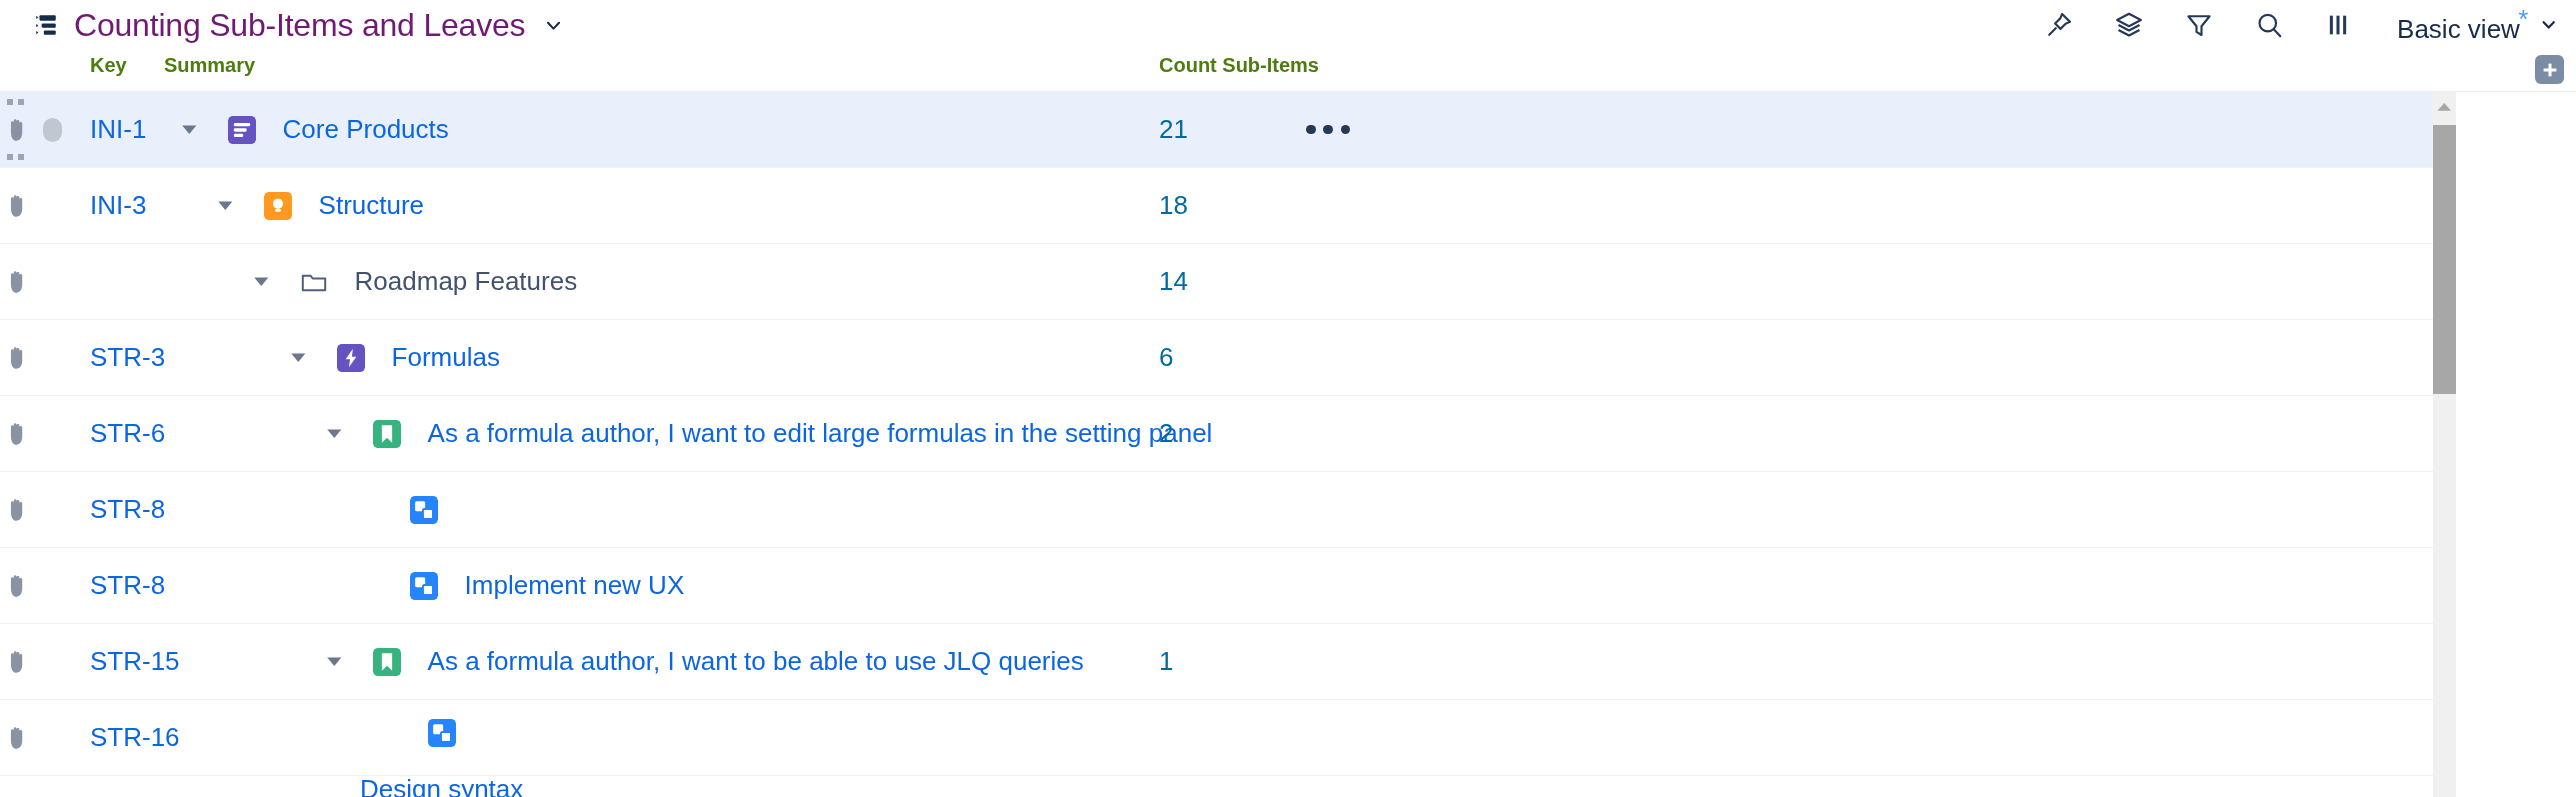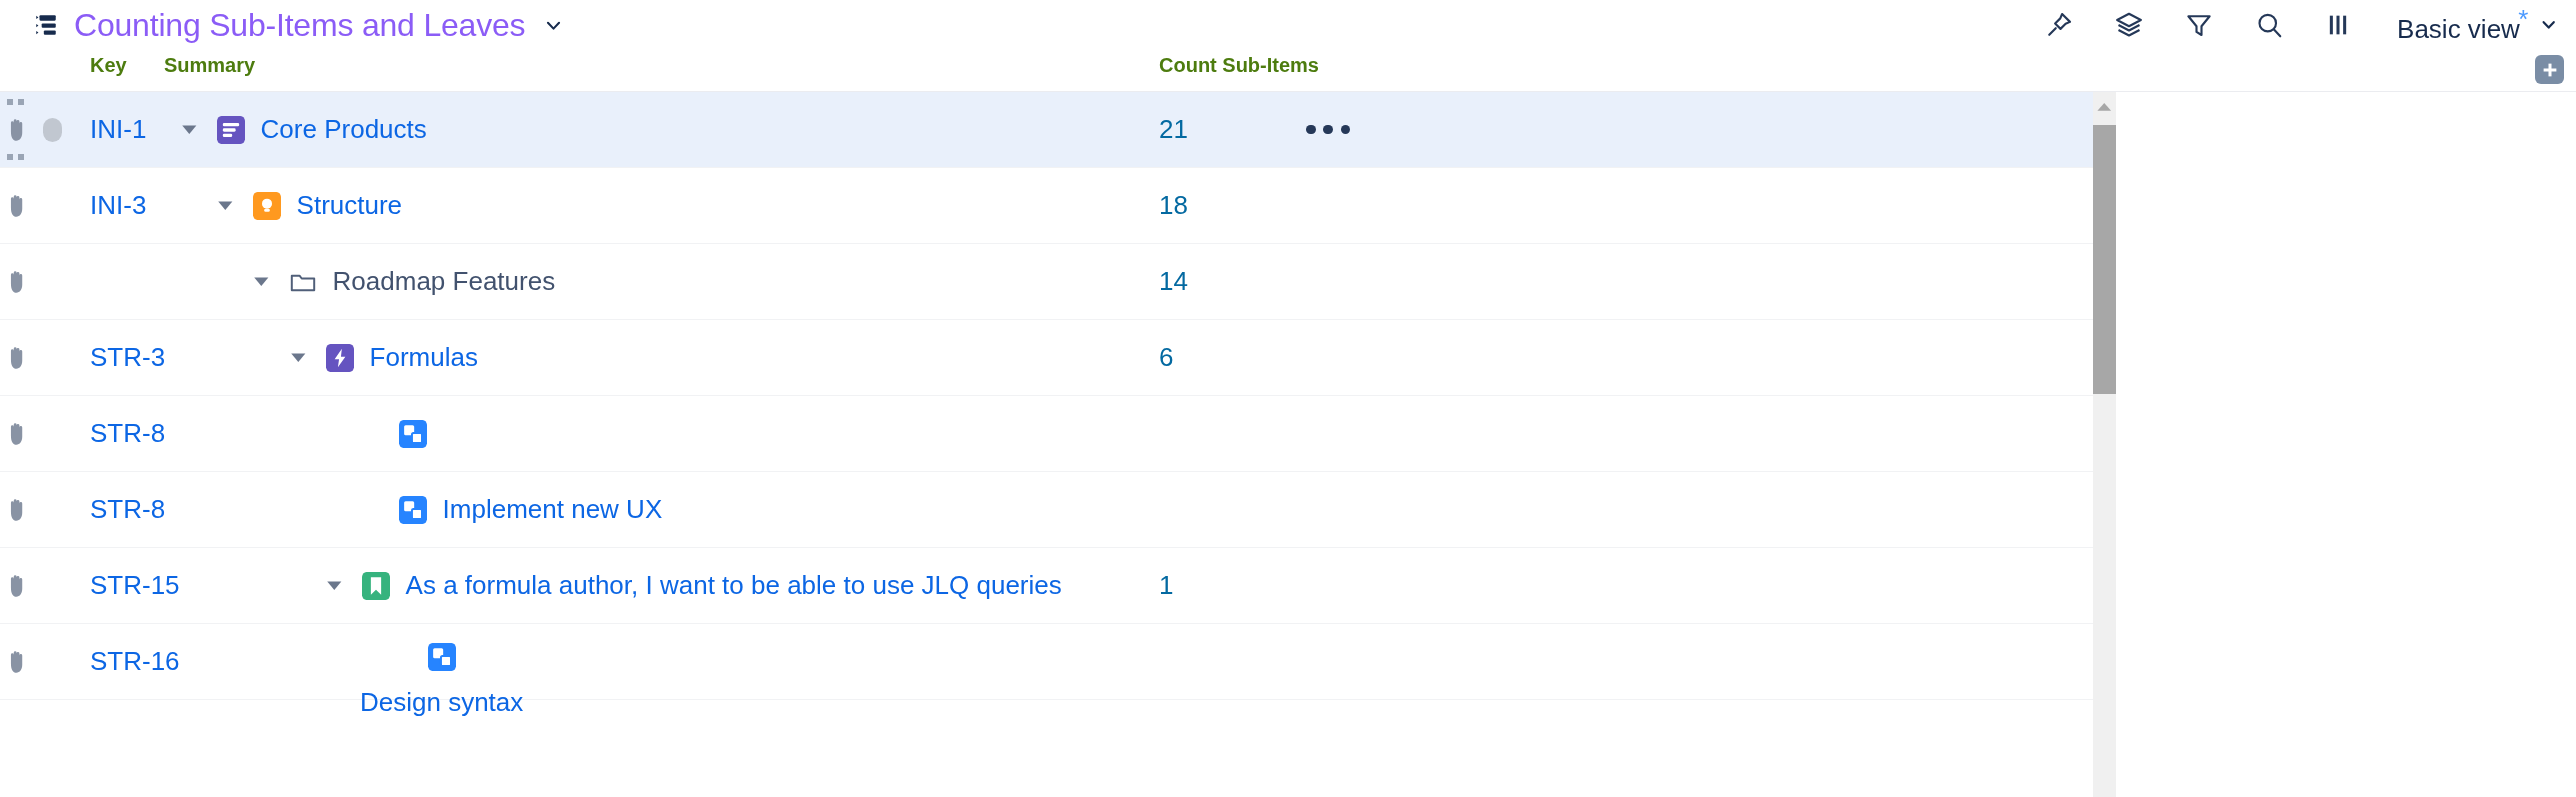--- a/index.html
+++ b/index.html
@@ -21,21 +21,21 @@
     background: #ffffff;
   }
   .title-block {
     display: flex;
     align-items: center;
     gap: 15px;
   }
   .structure-glyph { width: 26px; height: 26px; display:block; }
   .title-text {
     font-size: 32px;
-    color: #8b5cf6;
+    color: #701a75;
     font-weight: 400;
     letter-spacing: -0.2px;
     white-space: nowrap;
   }
   .title-caret { width: 19px; height: 19px; display:block; margin-left: 3.5px; }
 
   .toolbar-right {
     margin-left: auto;
     display: flex;
     align-items: center;
@@ -90,21 +90,21 @@
     border-radius: 6px;
     background: #7a8da5;
     display: flex; align-items: center; justify-content: center;
     cursor: pointer;
   }
   .add-col-btn svg { width: 18px; height: 18px; display:block; }
 
   
   .grid-body {
     position: relative;
-    width: 2116px;
+    width: 2456px;
     height: 705px;
     overflow: hidden;
   }
   .row {
     position: relative;
     height: 76px;
     border-bottom: 1.7px solid #f1f2f4;
     display: flex;
     align-items: center;
     background: #ffffff;
@@ -147,21 +147,21 @@
     font-size: 26px;
     color: #0c66e4;
     white-space: nowrap;
     cursor: pointer;
   }
 
   .cell-summary {
     position: absolute;
     display: flex;
     align-items: center;
-    gap: 16px;
+    gap: 27px;
     white-space: nowrap;
     justify-content: center;
   }
 
   .twisty { width: 22.6px; height: 22.6px; display:block; cursor:pointer; flex:none; }
   .twisty-spacer { width: 22.6px; height: 22.6px; flex:none; }
 
   .type-icon { width: 28px; height: 28px; border-radius: 4.3px; flex:none; display:block; }
 
   .sum-text {
@@ -382,20 +382,39 @@
           <span class="sum-text">Formulas</span>
         </div>
         <div class="cell-count">6</div>
       </div>
       <div class="row">
         <div class="drag-handle">
           <svg viewBox="0 0 24 30">
             <path d="M6.3 16.5 V7.2 a1.5 1.5 0 0 1 3 0 V14 V5.2 a1.5 1.5 0 0 1 3 0 V14 V5.8 a1.5 1.5 0 0 1 3 0 V14 V8 a1.5 1.5 0 0 1 3 0 V18 c0 5 -2.6 8.4 -6.2 8.4 C8.6 26.4 6.3 23.4 6.3 16.5 Z" fill="#8993a4"></path>
           </svg>
         </div>
+        <a class="cell-key">STR-6</a>
+        <div class="cell-summary" style="left: 323px;">
+          <svg viewBox="0 0 24 24" class="twisty">
+            <path d="M4.5 8 L19.5 8 L12 17 Z" fill="#6b778c"></path>
+          </svg>
+          <svg viewBox="0 0 24 24" class="type-icon">
+            <rect x="0" y="0" width="24" height="24" rx="4" fill="#36b37e"></rect>
+            <path d="M7.6 4.6 H16.4 V19.4 L12 15.2 L7.6 19.4 Z" fill="#fff"></path>
+          </svg>
+          <span class="sum-text">As a formula author, I want to edit large formulas in the setting panel</span>
+        </div>
+        <div class="cell-count">2</div>
+      </div>
+      <div class="row">
+        <div class="drag-handle">
+          <svg viewBox="0 0 24 30">
+            <path d="M6.3 16.5 V7.2 a1.5 1.5 0 0 1 3 0 V14 V5.2 a1.5 1.5 0 0 1 3 0 V14 V5.8 a1.5 1.5 0 0 1 3 0 V14 V8 a1.5 1.5 0 0 1 3 0 V18 c0 5 -2.6 8.4 -6.2 8.4 C8.6 26.4 6.3 23.4 6.3 16.5 Z" fill="#8993a4"></path>
+          </svg>
+        </div>
         <a class="cell-key">STR-8</a>
         <div class="cell-summary" style="left: 360px;">
           <span class="twisty-spacer"></span>
           <svg viewBox="0 0 24 24" class="type-icon">
             <rect x="0" y="0" width="24" height="24" rx="4" fill="#2684ff"></rect>
             <rect x="4.4" y="4.4" width="8.6" height="8.6" rx="1.3" fill="#fff"></rect>
             <rect x="11.1" y="11.1" width="8.6" height="8.6" rx="1.3" fill="#fff"></rect>
             <rect x="11.1" y="11.1" width="8.6" height="8.6" rx="1.3" fill="none" stroke="#2684ff" stroke-width="1.7"></rect>
           </svg>
         </div>

